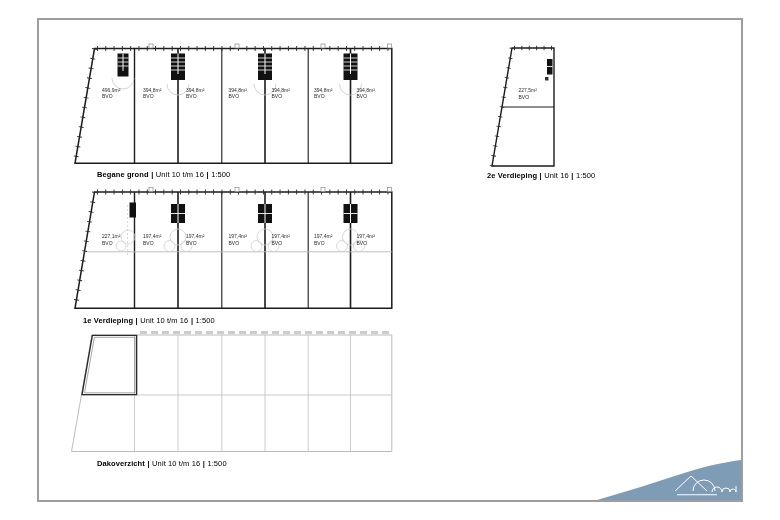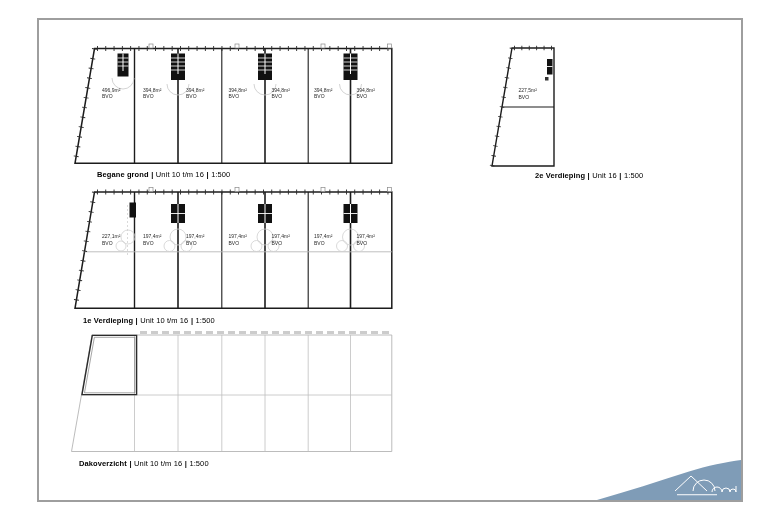--- a/index.html
+++ b/index.html
@@ -206,42 +206,42 @@
       <line x1="547" y1="66.5" x2="552.5" y2="66.5" stroke="#fff" stroke-width="0.9"></line>
       <rect x="545" y="77" width="3.5" height="3.5" fill="#333"></rect>
     </g>
   </svg>
 
   <div class="area-label" style="left:518.5px;top:87px;">
     <span>227,5m²</span>
       <span>BVO</span>
     </div>
 
-  <div class="caption" style="left:487px;top:170.5px;margin-left:48px;">
+  <div class="caption" style="left:487px;top:170.5px;">
     <span class="nm">2e Verdieping</span><span class="sep">|</span><span>Unit 16</span><span class="sep">|</span><span>1:500</span>
   </div>
 
   <svg class="plan-svg" style="left:58px;top:326px;" width="345" height="135" viewBox="58 326 345 135">
     <polygon points="92,335 391.8,335 391.8,451.5 71.5,451.5" fill="#fff" stroke="#b4b4b4" stroke-width="0.9"></polygon>
     <g stroke="#bfbfbf" stroke-width="0.8">
       <line x1="134.5" y1="335" x2="134.5" y2="451.5"></line>
       <line x1="178" y1="335" x2="178" y2="451.5"></line>
       <line x1="221.8" y1="335" x2="221.8" y2="451.5"></line>
       <line x1="265" y1="335" x2="265" y2="451.5"></line>
       <line x1="308.2" y1="335" x2="308.2" y2="451.5"></line>
       <line x1="350.5" y1="335" x2="350.5" y2="451.5"></line>
       <line x1="81.7" y1="395" x2="391.8" y2="395"></line>
     </g>
     <line x1="140" y1="332.5" x2="391" y2="332.5" stroke="#cccccc" stroke-width="3" stroke-dasharray="7 4"></line>
 
     <polygon points="92.3,335.4 136.6,335.4 136.6,394.6 82,394.6" fill="none" stroke="#2b2b2b" stroke-width="1.4"></polygon>
     <polygon points="94.4,337.3 134.8,337.3 134.8,392.8 84.5,392.8" fill="none" stroke="#6a6a6a" stroke-width="0.6"></polygon>
   </svg>
 
-  <div class="caption" style="left:79px;top:458.5px;">
+  <div class="caption" style="left:97px;top:458.5px;">
     <span class="nm">Dakoverzicht</span><span class="sep">|</span><span>Unit 10 t/m 16</span><span class="sep">|</span><span>1:500</span>
   </div>
 
   <svg class="swoosh" viewBox="0 0 148 42">
     <path d="M4,42 C34,33.5 66,23 96,13.5 C114,7.8 134,3.8 148,2 L148,42 Z" fill="#7f9cb7"></path>
     <g stroke="#fff" stroke-width="1" fill="none">
       <path d="M82,33 L98,18 L114,33"></path>
       <path d="M100,33 A11,11 0 0 1 122,33"></path>
       <path d="M119,34 A5,5 0 0 1 129,34"></path>
       <path d="M129,34 A4,4 0 0 1 137,34"></path>

